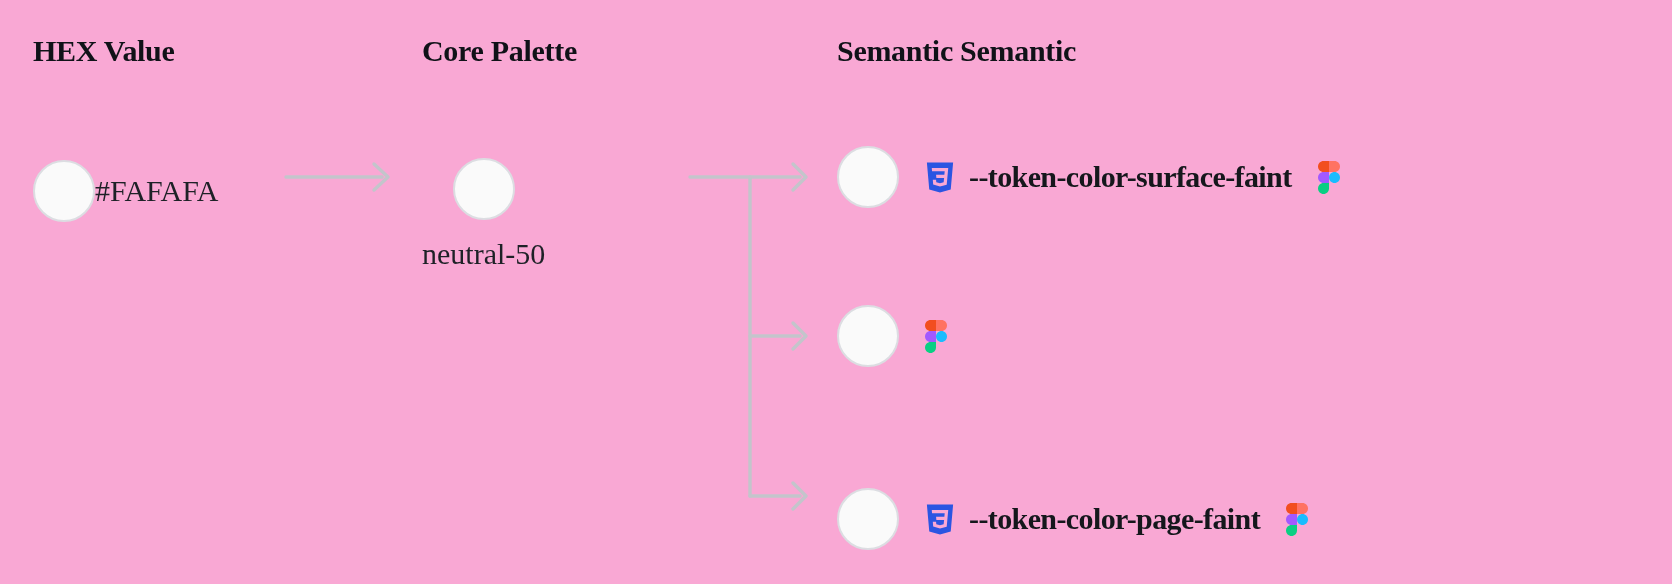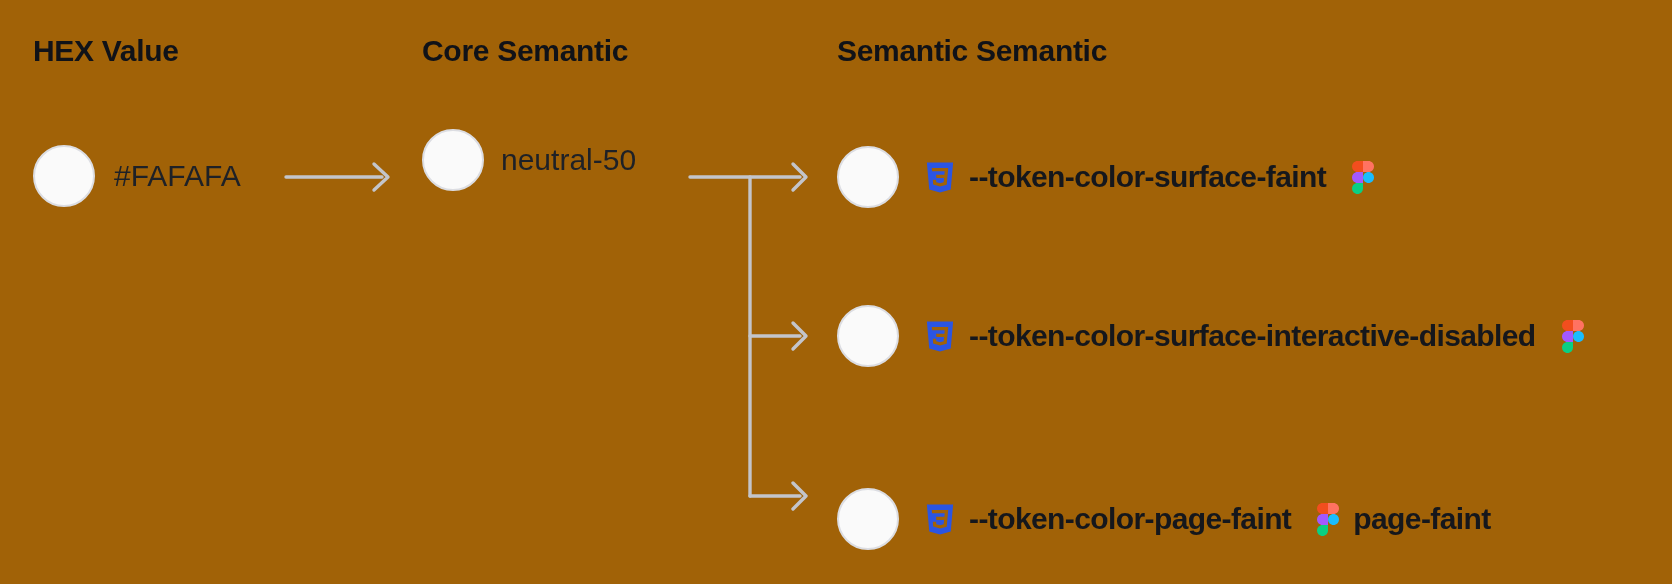--- a/index.html
+++ b/index.html
@@ -1,21 +1,21 @@
 <!DOCTYPE html>
 <html><head>
 <meta charset="utf-8">
 <style>
   html, body { margin: 0; padding: 0; background: #ffffff; }
   #canvas {
     position: relative;
     width: 1672px;
     height: 584px;
-    background: #a16207;
-    font-family: Liberation Sans, sans-serif;
+    background: #f9a8d4;
+    font-family: Liberation Serif, serif;
     color: #16181d;
     overflow: hidden;
   }
   .col-header {
     position: absolute;
     top: 34px;
     font-size: 30px;
     font-weight: 700;
     letter-spacing: -0.3px;
     color: #101218;
@@ -33,22 +33,22 @@
     background: #FAFAFA;
     border: 2px solid #dcdde2;
     flex: 0 0 auto;
   }
   .node-row {
     position: absolute;
     display: flex;
     align-items: center;
     height: 62px;
   }
-  #hex-row  { left: 33px;  top: 145px; gap: 19px; }
-  #core-row { left: 422px; top: 129px; gap: 17px; }
+  #hex-row  { left: 33px;  top: 160px; }
+  #core-row { left: 422px; top: 158px; gap: 17px; flex-direction: column; }
   .plain-label {
     font-size: 30px;
     font-weight: 400;
     color: #1e2127;
     white-space: nowrap;
   }
 
   .semantic-item {
     position: absolute;
     left: 837px;
@@ -88,21 +88,21 @@
     height: 584px;
     pointer-events: none;
   }
 </style>
 </head>
 <body>
 
 <div id="canvas">
 
   <div id="header-hex" class="col-header">HEX Value</div>
-  <div id="header-core" class="col-header">Core Semantic</div>
+  <div id="header-core" class="col-header">Core Palette</div>
   <div id="header-semantic" class="col-header">Semantic Semantic</div>
 
   <svg id="connectors" viewBox="0 0 1672 584" fill="none" stroke="#C3C5CB" stroke-width="3.4" stroke-linecap="round" stroke-linejoin="round">
 
     <g>
       <path d="M286 177 H382"></path>
       <path d="M374 164 L388 177 L374 190"></path>
     </g>
 
     <g>
@@ -149,28 +149,20 @@
         </span>
       </div>
     </div>
   </div>
 
   <div id="semantic-item-1" class="semantic-item">
     <div class="swatch"></div>
     <div class="token-lines">
       <div class="token-line">
         <span class="icon-box">
-          <svg width="30" height="33" viewBox="0 0 24 24" fill="#2B55E2">
-              <path d="M1.5 0h21l-1.91 21.563L11.977 24l-8.565-2.438L1.5 0zm17.09 4.413L5.41 4.41l.213 2.622 10.125.002-.255 2.716h-6.64l.24 2.573h6.182l-.366 3.523-2.91.804-2.956-.81-.188-2.11h-2.61l.29 3.855L12 19.288l5.373-1.53L18.59 4.414z"></path>
-            </svg>
-        </span>
-        <span class="token-text">--token-color-surface-interactive-disabled</span>
-      </div>
-      <div class="token-line">
-        <span class="icon-box">
           <svg width="22" height="33" viewBox="0 0 200 300">
               <path fill="#0ACF83" d="M50 300c27.6 0 50-22.4 50-50v-50H50c-27.6 0-50 22.4-50 50s22.4 50 50 50z"></path>
               <path fill="#A259FF" d="M0 150c0-27.6 22.4-50 50-50h50v100H50c-27.6 0-50-22.4-50-50z"></path>
               <path fill="#F24E1E" d="M0 50C0 22.4 22.4 0 50 0h50v100H50C22.4 100 0 77.6 0 50z"></path>
               <path fill="#FF7262" d="M100 0h50c27.6 0 50 22.4 50 50s-22.4 50-50 50h-50V0z"></path>
               <path fill="#1ABCFE" d="M200 150c0 27.6-22.4 50-50 50s-50-22.4-50-50 22.4-50 50-50 50 22.4 50 50z"></path>
             </svg>
         </span>
       </div>
     </div>
@@ -190,18 +182,17 @@
       <div class="token-line">
         <span class="icon-box">
           <svg width="22" height="33" viewBox="0 0 200 300">
               <path fill="#0ACF83" d="M50 300c27.6 0 50-22.4 50-50v-50H50c-27.6 0-50 22.4-50 50s22.4 50 50 50z"></path>
               <path fill="#A259FF" d="M0 150c0-27.6 22.4-50 50-50h50v100H50c-27.6 0-50-22.4-50-50z"></path>
               <path fill="#F24E1E" d="M0 50C0 22.4 22.4 0 50 0h50v100H50C22.4 100 0 77.6 0 50z"></path>
               <path fill="#FF7262" d="M100 0h50c27.6 0 50 22.4 50 50s-22.4 50-50 50h-50V0z"></path>
               <path fill="#1ABCFE" d="M200 150c0 27.6-22.4 50-50 50s-50-22.4-50-50 22.4-50 50-50 50 22.4 50 50z"></path>
             </svg>
         </span>
-        <span class="token-text">page-faint</span>
       </div>
     </div>
   </div>
 
 </div>
 
 </body></html>

